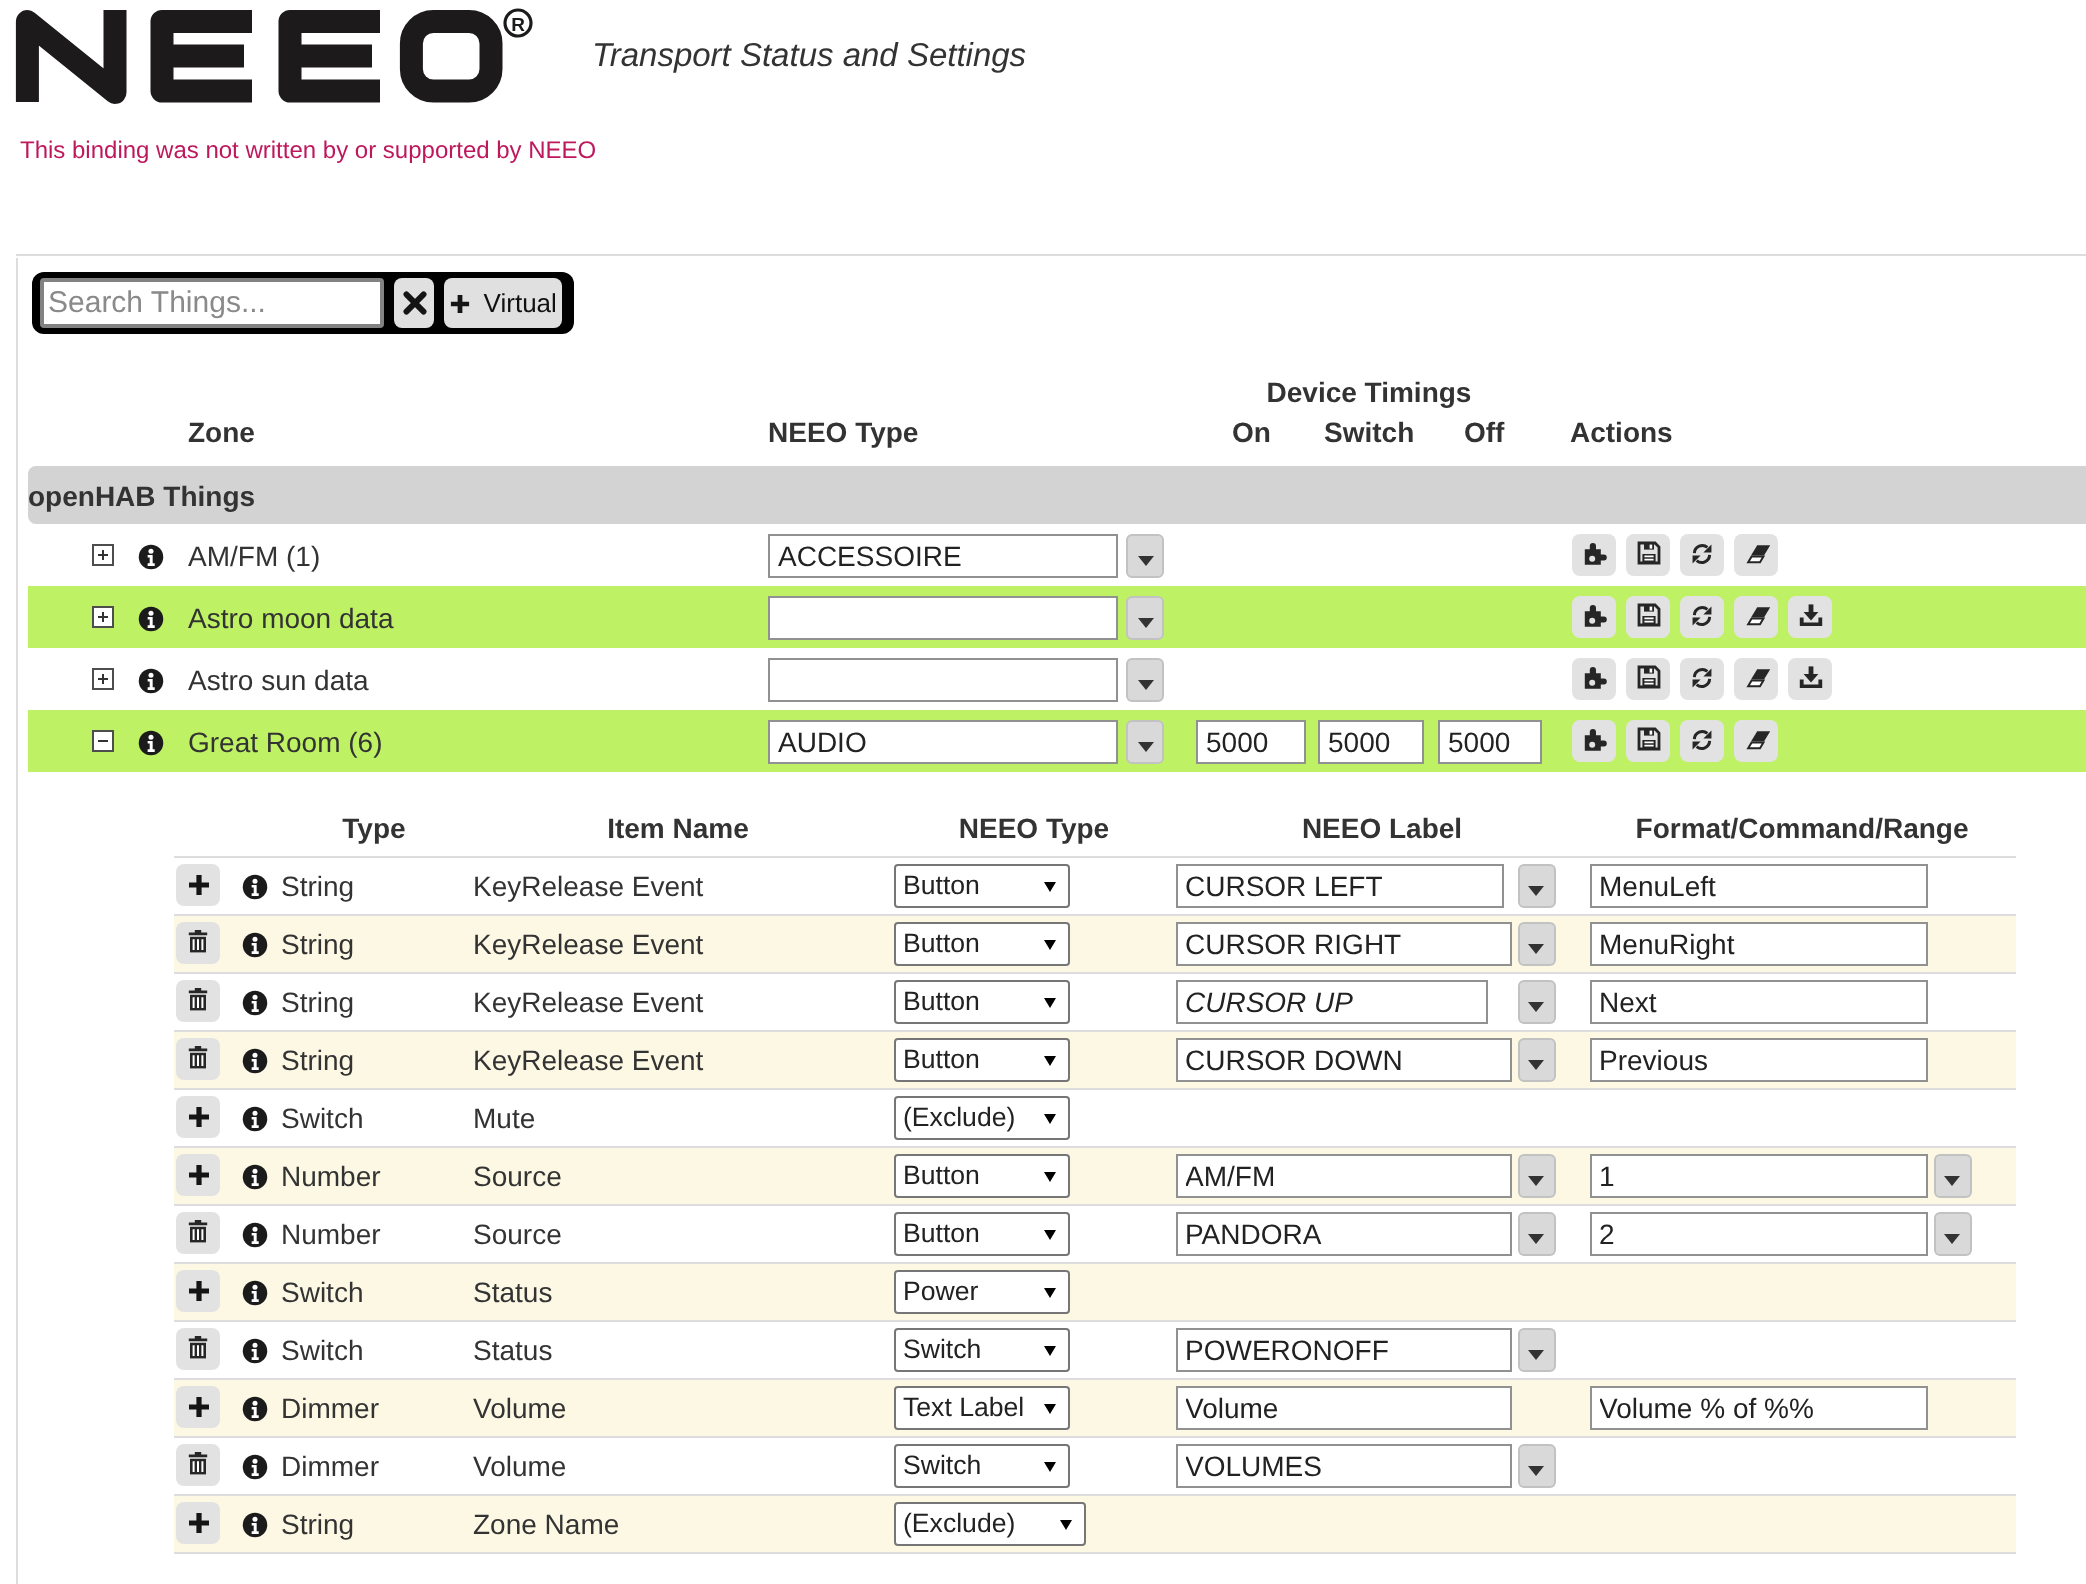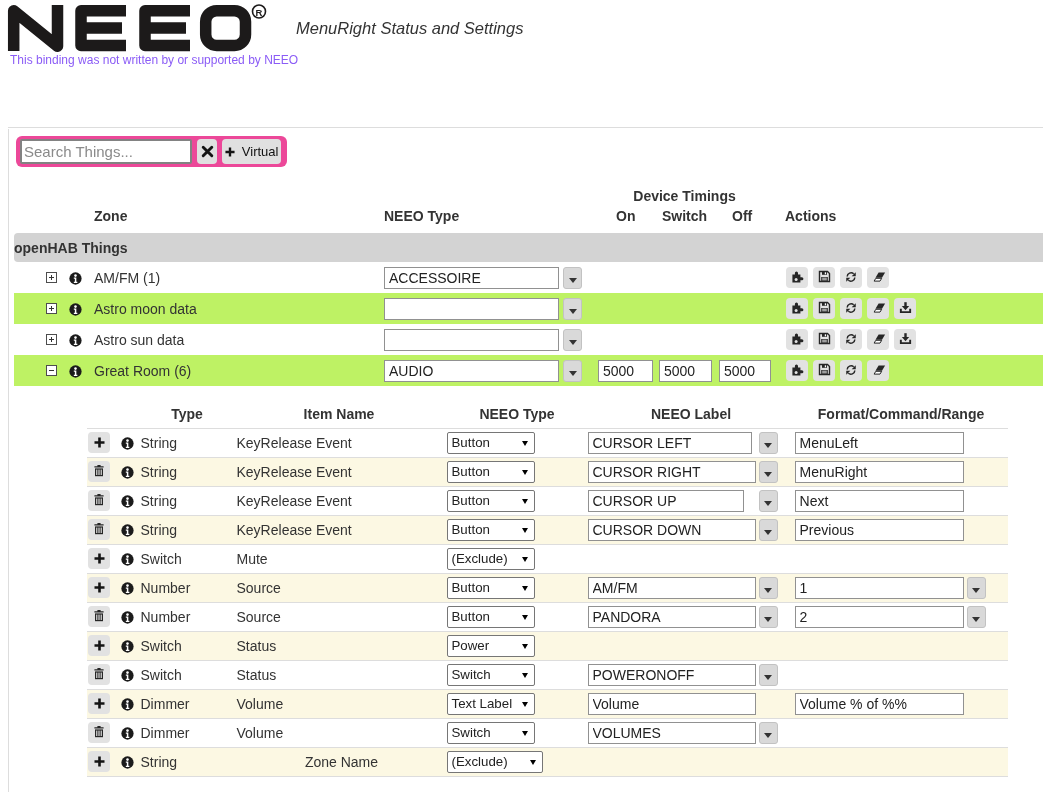--- a/index.html
+++ b/index.html
@@ -3,34 +3,34 @@
 <meta charset="utf-8">
 <style>
 * { box-sizing: border-box; }
 html,body { margin:0; padding:0; background:#fff; }
 body { font-family:"Liberation Sans", sans-serif; font-size:14px; color:#333; width:1043px; height:792px; overflow:hidden; }
 #page { position:relative; width:1200px; }
 
 
 #logo { position:absolute; left:0; top:0; }
 #subtitle { position:absolute; left:296px; top:19px; font-style:italic; font-size:16.5px; color:#333; }
-#note { position:absolute; left:10px; top:53px; font-size:12px; color:#8b5cf6; }
+#note { position:absolute; left:10px; top:68px; font-size:12px; color:#be185d; }
 
 
 #tabs { position:absolute; left:8px; top:88px; width:1192px; height:40px; border-bottom:1px solid #ddd; }
 .tab { position:absolute; top:0; height:40px; line-height:40px; font-size:14px; }
 #tab-brains { left:0; padding:0 14px; color:#337ab7; }
 #tab-things { left:96.5px; width:98.5px; padding:0 0 0 15.5px; color:#555; background:#fff; border:1px solid #ddd; border-bottom:1px solid #fff; border-radius:4px 4px 0 0; height:41px; }
 .sync { display:inline-block; vertical-align:-2px; margin-left:13px; }
 
 
 #content { position:absolute; left:8px; top:129px; width:1192px; border-left:1px solid #ddd; padding:7px 0 40px 5px; min-height:660px; }
 
 
-#searchbar { margin:0 0 0 2px; width:271px; height:31px; background:#ec4899; border-radius:6px; padding:3px 0 0 4px; white-space:nowrap; }
+#searchbar { margin:0 0 0 2px; width:271px; height:31px; background:#000000; border-radius:6px; padding:3px 0 0 4px; white-space:nowrap; }
 #searchinput { width:172px; height:25px; border:2px solid #828282; border-radius:2px; font-size:15px; color:#8a8a8a; padding:1px 2px; font-family:"Liberation Sans",sans-serif; }
 .sbtn { display:inline-block; height:25px; background:#e0e0e0; border-radius:4px; text-align:center; vertical-align:top; margin-left:5px; font-size:13px; color:#111; line-height:25px; }
 #xbtn { width:20px; font-weight:bold; }
 #vbtn { width:59px; }
 
 
 #maintable { border-collapse:collapse; margin:19px 0 0 0; width:1150px; table-layout:fixed; }
 #maintable tr.h1 th { height:20px; vertical-align:middle; }
 #maintable tr.h2 th { height:27px; vertical-align:top; padding-top:2px; }
 #maintable th { font-weight:bold; font-size:14px; color:#333; text-align:left; padding:0; }
@@ -66,21 +66,21 @@
   <svg id="logo" width="270" height="52" viewBox="0 0 270 52">
     <g stroke="#1c1a1a" stroke-width="11.5" fill="none">
       <path d="M13.7,51 L13.7,10.8 L57.5,46.2 L57.5,5" stroke-linejoin="round"></path>
       <path d="M126,10.7 L81,10.7 L81,45.5 L126,45.5 M81,28 L122,28" stroke-linejoin="round"></path>
       <path d="M190,10.7 L145,10.7 L145,45.5 L190,45.5 M145,28 L186,28" stroke-linejoin="round"></path>
       <rect x="205.7" y="10.7" width="39.8" height="34.8" rx="11"></rect>
     </g>
     <circle cx="259" cy="11.5" r="6.5" fill="none" stroke="#1c1a1a" stroke-width="1.6"></circle>
     <text x="259" y="15.6" font-size="9.5" font-weight="bold" text-anchor="middle" fill="#1c1a1a" font-family="Liberation Sans">R</text>
   </svg>
-  <div id="subtitle">MenuRight Status and Settings</div>
+  <div id="subtitle">Transport Status and Settings</div>
   <div id="note">This binding was not written by or supported by NEEO</div>
 
   <div id="tabs">
   </div>
 
   <div id="content">
     <div id="searchbar"><input id="searchinput" value="Search Things..." style=""><span class="sbtn" id="xbtn"><svg width="13" height="13" viewBox="0 0 13 13" style="display:inline-block;vertical-align:-2px;">
             <path d="M2.2,2.2 L10.8,10.8 M10.8,2.2 L2.2,10.8" stroke="#141414" stroke-width="2.9" stroke-linecap="round"></path>
           </svg></span><span class="sbtn" id="vbtn"><svg width="10" height="10" viewBox="0 0 11 11" style="display:inline-block;vertical-align:-1px;">
             <path d="M5.5,0.5 V10.5 M0.5,5.5 H10.5" stroke="#141414" stroke-width="2.6"></path>
@@ -364,21 +364,21 @@
                           <path d="M3.8,5.6 V11 M6,5.6 V11 M8.2,5.6 V11" stroke="#fff" stroke-width="1"></path>
                         </svg></span></td>
 <td style="text-align:left; padding-left:4px;"><svg width="13" height="13" viewBox="0 0 14 14" style="display:inline-block;vertical-align:-2px;">
                         <circle cx="7" cy="7" r="6.6" fill="#1b1b1b"></circle>
                         <circle cx="7" cy="3.9" r="1.35" fill="#fff"></circle>
                         <path d="M5.2,5.9 H7.9 V10.4 H9 V11.8 H5.2 V10.4 H6.3 V7.3 H5.2 Z" fill="#fff"></path>
                       </svg></td>
 <td style="padding-left:1px;">String</td>
 <td style="padding-left:2px;">KeyRelease Event</td>
 <td><span class="sel" style="width:88px;">Button<span class="caret"></span></span></td>
-<td><input class="cell" style="width: 156px;" value="CURSOR UP"></td>
+<td><input class="cell" style="width: 156px; font-style: italic;" value="CURSOR UP"></td>
 <td><span class="ddbtn"><span class="caret"></span></span></td>
 <td><input class="cell" style="width: 169px;" value="Next"></td>
 <td></td>
 </tr>
 <tr class="srow even">
 <td><span class="minibtn" style="margin-left:1px;"><svg width="12" height="13" viewBox="0 0 12 13" style="display:inline-block;vertical-align:-1px;">
                           <g fill="#262626">
                             <path d="M4.4,1 H7.6 V2.2 H4.4 Z M1.4,2.2 H10.6 V3.6 H1.4 Z"></path>
                             <path d="M2,4.4 H10 V12.2 H2 Z"></path>
                           </g>
@@ -531,21 +531,21 @@
 <tr class="srow even last">
 <td><span class="minibtn" style="margin-left:1px;"><svg width="11" height="11" viewBox="0 0 11 11" style="display:inline-block;vertical-align:-1px;">
                           <path d="M5.5,0.5 V10.5 M0.5,5.5 H10.5" stroke="#141414" stroke-width="2.6"></path>
                         </svg></span></td>
 <td style="text-align:left; padding-left:4px;"><svg width="13" height="13" viewBox="0 0 14 14" style="display:inline-block;vertical-align:-2px;">
                         <circle cx="7" cy="7" r="6.6" fill="#1b1b1b"></circle>
                         <circle cx="7" cy="3.9" r="1.35" fill="#fff"></circle>
                         <path d="M5.2,5.9 H7.9 V10.4 H9 V11.8 H5.2 V10.4 H6.3 V7.3 H5.2 Z" fill="#fff"></path>
                       </svg></td>
 <td style="padding-left:1px;">String</td>
-<td style="padding-left:2px;text-align:center;">Zone Name</td>
+<td style="padding-left:2px;">Zone Name</td>
 <td><span class="sel" style="width:96px;">(Exclude)<span class="caret"></span></span></td>
 <td></td>
 <td></td>
 <td></td>
 <td></td>
 </tr>
         </tbody>
               </table>
       </td>
           </tr>

